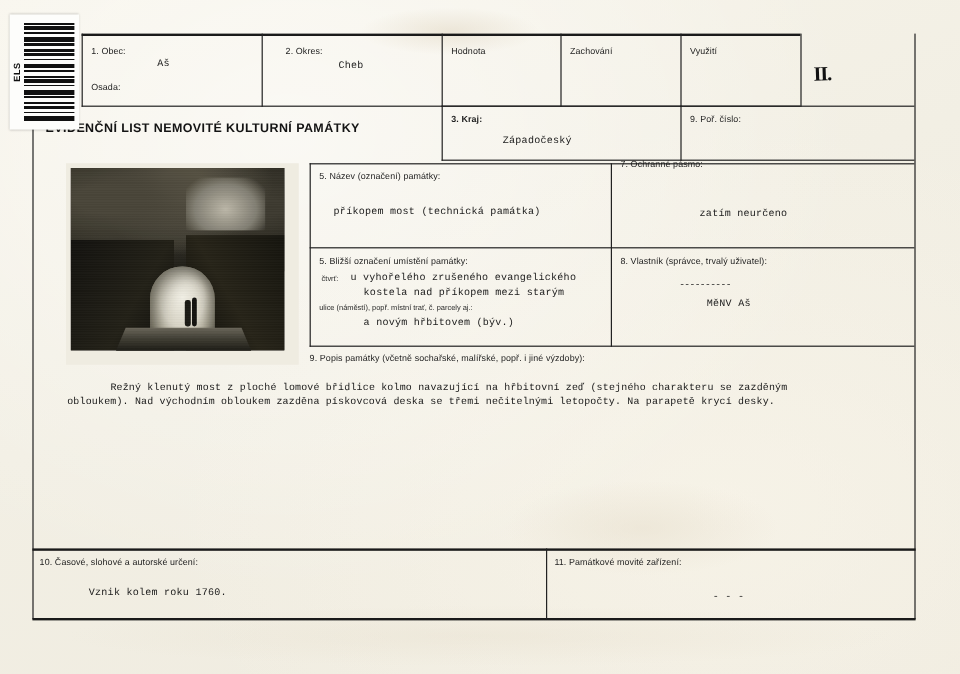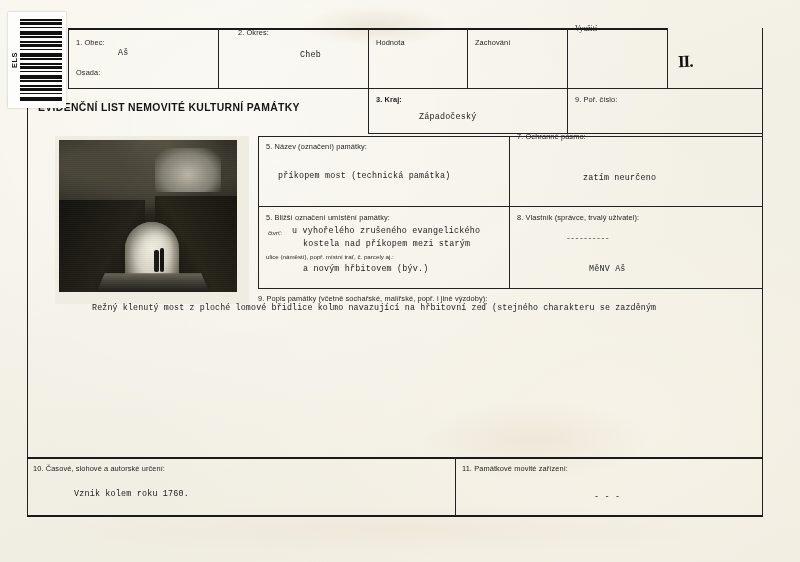--- a/index.html
+++ b/index.html
@@ -92,21 +92,21 @@
   #photo-grain{position:absolute;inset:0;opacity:.22;
     background:repeating-linear-gradient(0deg,rgba(255,255,255,.08) 0 1px,rgba(0,0,0,.08) 1px 2px);}
 
   #stamp-ii{position:absolute;left:678px;top:52px;font-size:17px;font-weight:bold;
     color:#111;letter-spacing:-1px;font-family:"Liberation Serif", serif;
     transform:rotate(-2deg);}
 
   #strikeout{position:absolute;left:566px;top:233px;font-family:"Liberation Mono", monospace;
     font-size:8px;color:#222;letter-spacing:-.5px;}
 
-  #desc-block{position:absolute;left:56px;top:302px;width:690px;
+  #desc-block{position:absolute;left:56px;top:318px;width:690px;
     font-family:"Liberation Mono", monospace;font-size:8.3px;line-height:12px;
     color:#191919;letter-spacing:.15px;}
   #desc-line1{text-indent:36px;}
 </style>
 </head>
 <body>
 
 <div id="paper"></div>
 <div id="smudge1"></div>
 <div id="smudge2"></div>
@@ -141,34 +141,34 @@
 <div class="line vl" style="left:258px;top:136px;height:153px;"></div>
 <div class="line vl" style="left:509px;top:136px;height:153px;"></div>
 
 <div class="line hl hl-thick" style="left:27px;top:457px;width:736px;"></div>
 
 <div class="line vl" style="left:455px;top:457px;height:59px;"></div>
 
 <div id="form-title" class="ink">EVIDENČNÍ LIST NEMOVITÉ KULTURNÍ PAMÁTKY</div>
 
 <div class="cap" style="left:76px;top:38px;">1. Obec:</div>
-<div class="tw" style="left:118px;top:48px;">Aš</div>
+<div class="tw" style="left:131px;top:48px;">Aš</div>
 <div class="cap" style="left:76px;top:68px;">Osada:</div>
 <div class="tw" style="left:131px;top:68px;"></div>
 
-<div class="cap" style="left:226px;top:28px;padding-left:12px;">2. Okres:</div>
-<div class="tw" style="left:300px;top:50px;">Cheb</div>
+<div class="cap" style="left:226px;top:38px;padding-left:12px;">2. Okres:</div>
+<div class="tw" style="left:282px;top:50px;">Cheb</div>
 
 <div class="cap" style="left:376px;top:38px;">Hodnota</div>
 <div class="tw" style="left:376px;top:60px;"></div>
 
 <div class="cap" style="left:475px;top:38px;">Zachování</div>
 <div class="tw" style="left:475px;top:60px;"></div>
 
-<div class="cap" style="left:575px;top:24px;font-family:Liberation Serif, serif;">Využití</div>
+<div class="cap" style="left:575px;top:38px;">Využití</div>
 <div class="tw" style="left:575px;top:60px;"></div>
 
 <div id="stamp-ii">II.</div>
 
 <div class="cap" style="left:376px;top:95px;font-weight:bold;">3. Kraj:</div>
 <div class="tw" style="left:419px;top:112px;">Západočeský</div>
 
 <div class="cap" style="left:575px;top:95px;">9. Poř. číslo:</div>
 <div class="tw" style="left:575px;top:112px;"></div>
 
@@ -194,24 +194,25 @@
 <div class="tw" style="left:292px;top:226px;">u vyhořelého zrušeného evangelického</div>
 <div class="tw" style="left:303px;top:239px;">kostela nad příkopem mezi starým</div>
 <div class="cap-sm" style="left:266px;top:253px;">ulice (náměstí), popř. místní trať, č. parcely aj.:</div>
 <div class="tw" style="left:303px;top:264px;">a novým hřbitovem (býv.)</div>
 
 <div class="cap" style="left:517px;top:132px;">7. Ochranné pásmo:</div>
 <div class="tw" style="left:583px;top:173px;">zatím neurčeno</div>
 
 <div class="cap" style="left:517px;top:213px;">8. Vlastník (správce, trvalý uživatel):</div>
 <div id="strikeout">----------</div>
-<div class="tw" style="left:589px;top:248px;margin-top:16px;">MěNV Aš</div>
+<div class="tw" style="left:589px;top:248px;">MěNV Aš</div>
 
 <div class="cap" style="left:258px;top:294px;">9. Popis památky (včetně sochařské, malířské, popř. i jiné výzdoby):</div>
 <div id="desc-block">
   <div id="desc-line1">Režný klenutý most z ploché lomové břidlice kolmo navazující na hřbitovní zeď (stejného charakteru se zazděným</div>
+  <div>obloukem). Nad východním obloukem zazděna pískovcová deska se třemi nečitelnými letopočty. Na parapetě krycí desky.</div>
 </div>
 
 <div class="cap" style="left:33px;top:464px;">10. Časové, slohové a autorské určení:</div>
 <div class="tw" style="left:74px;top:489px;">Vznik kolem roku 1760.</div>
 
 <div class="cap" style="left:462px;top:464px;">11. Památkové movité zařízení:</div>
 <div class="tw" style="left:594px;top:492px;">- - -</div>
 
 </body></html>

